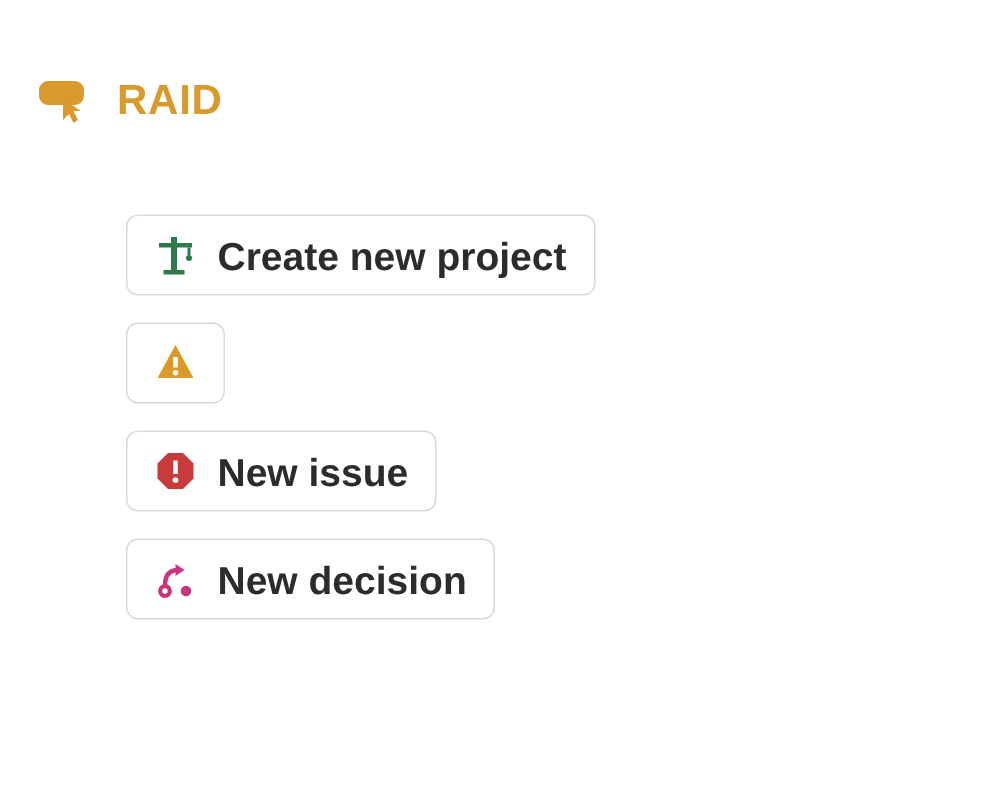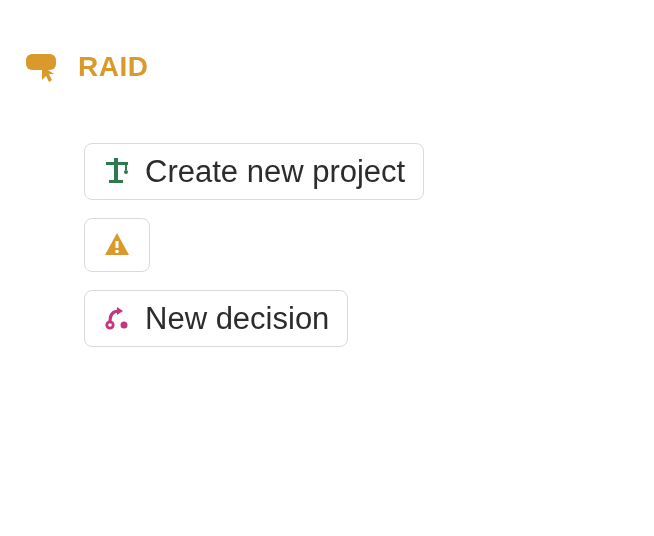--- a/index.html
+++ b/index.html
@@ -30,28 +30,28 @@
   }
   .button-list {
     display: flex;
     flex-direction: column;
     align-items: flex-start;
     gap: 18px;
     padding-left: 60px;
   }
   .action-button {
     display: inline-flex;
-    align-items: flex-start;
+    align-items: flex-end;
     gap: 14px;
     padding: 12px 18px;
     background: #ffffff;
     border: 1px solid #d9d9d9;
     border-radius: 8px;
-    font-size: 31px;
-    font-weight: 400;
+    font-size: 26px;
+    font-weight: 700;
     color: #2c2c2c;
     cursor: pointer;
     line-height: 1;
   }
   .action-button .icon {
     display: flex;
     align-items: center;
     justify-content: center;
     width: 28px;
     height: 28px;
@@ -94,20 +94,30 @@
   <button class="action-button">
     <span class="icon">
       <svg width="28" height="28" viewBox="0 0 28 28">
         <path d="M 14 2 L 26 24 L 2 24 Z" fill="#d99a2b"></path>
         <rect x="12.5" y="10" width="3" height="7" fill="#ffffff"></rect>
         <circle cx="14" cy="20.5" r="1.8" fill="#ffffff"></circle>
       </svg>
     </span>
   </button>
 
+  <button class="action-button">
+    <span class="icon">
+      <svg width="28" height="28" viewBox="0 0 28 28">
+        <polygon points="9,2 19,2 26,9 26,19 19,26 9,26 2,19 2,9" fill="#c73b3b"></polygon>
+        <rect x="12.5" y="7" width="3" height="9" fill="#ffffff"></rect>
+        <circle cx="14" cy="20" r="1.9" fill="#ffffff"></circle>
+      </svg>
+    </span>
+    <span class="label">New issue</span>
+  </button>
 
 
   <button class="action-button">
     <span class="icon">
       <svg width="28" height="28" viewBox="0 0 28 28">
         <circle cx="7" cy="22" r="3.2" fill="none" stroke="#c7357f" stroke-width="2.8"></circle>
         <circle cx="21" cy="22" r="3.5" fill="#c7357f"></circle>
         <path d="M 7 18 Q 7 8 16 8" fill="none" stroke="#c7357f" stroke-width="3" stroke-linecap="round"></path>
         <path d="M 14 4 L 20 8 L 14 12 Z" fill="#c7357f"></path>
       </svg>

